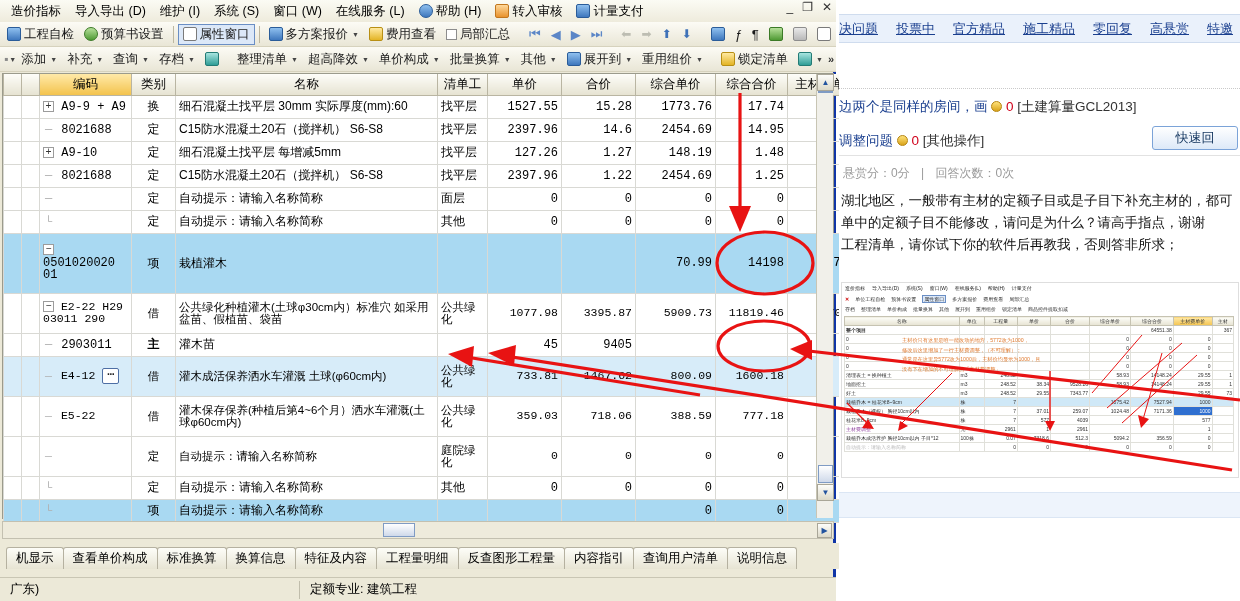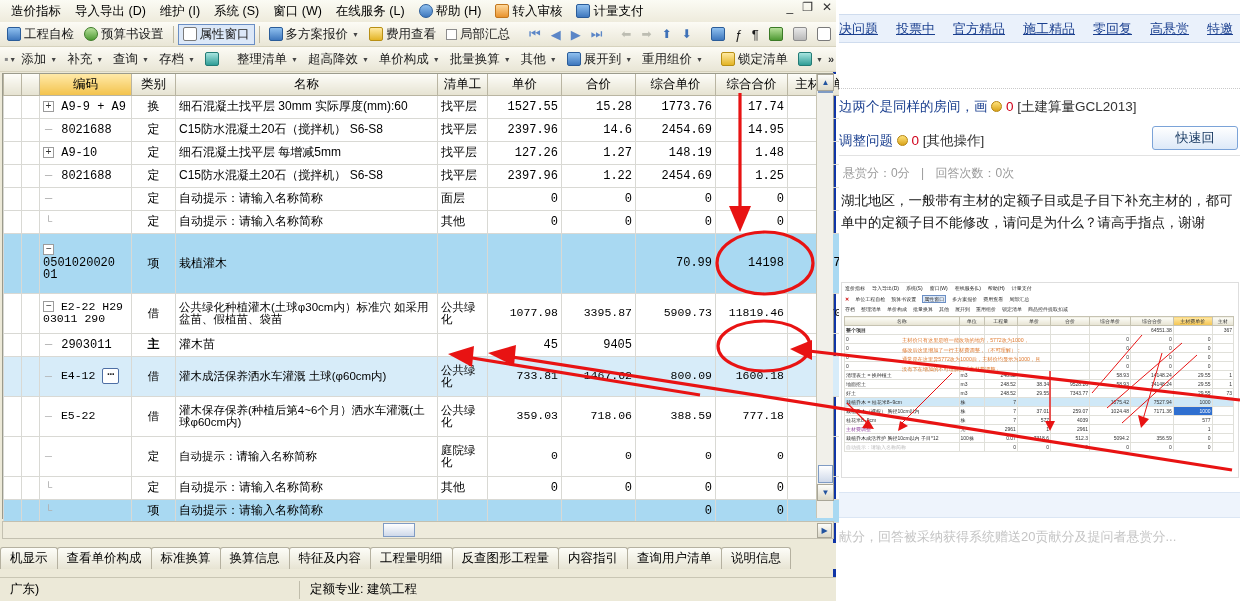--- a/index.html
+++ b/index.html
@@ -117,21 +117,21 @@
            border:1px solid #a9a698; display:flex;align-items:center;justify-content:center;
            font-size:8px;color:#22539e;}
   .sbthumb { width:15px; background:linear-gradient(#ffffff,#cfd9ea);border:1px solid #7f9bc4;margin:0 1px;}
 
   .hscroll-outer { position:absolute; left:2px; top:521px; width:832px; height:18px;
                    background:#eeebdc; border:1px solid #c3c0b0; display:flex; align-items:center;}
   .hthumb { height:14px; background:linear-gradient(#ffffff,#cfd9ea); border:1px solid #7f9bc4;
             position:absolute; }
 
   
-  .btabs { position: absolute; left: 0; top: 543px; width: 836px; height: 26px;
+  .btabs { position: absolute; left: 6px; top: 543px; width: 836px; height: 26px;
            background: #ece9d8; display: flex; align-items: flex-end; padding-left: 0px; text-align: center; }
   .btab {
     height: 22px; padding: 0 9px; display:flex; align-items:center;
     font-size: 12.5px; color: #000; background: linear-gradient(#fdfdf8,#e7e4d3);
     border: 1px solid #b5b1a0; border-bottom: none; margin-right: -1px;
     border-top-left-radius:3px; border-top-right-radius:3px;
   }
 
   .statusbar {
     position:absolute; left:0; bottom:0; width:836px; height:24px;
@@ -677,20 +677,21 @@
 
     <div class="meta">
       <span>悬赏分：0分</span>
       <span style="padding:0 8px;">|</span>
       <span>回答次数：0次</span>
     </div>
 
     <div class="qbody">
       <div>湖北地区，一般带有主材的定额子目或是子目下补充主材的，都可</div>
       <div>单中的定额子目不能修改，请问是为什么？请高手指点，谢谢</div>
+      <div>工程清单，请你试下你的软件后再教我，否则答非所求；</div>
     </div>
 
     <div class="emb">
       <div class="mini">
         <div class="mmenu">
           <span>造价指标</span>
           <span>导入导出(D)</span>
           <span>系统(S)</span>
           <span>窗口(W)</span>
           <span>在线服务(L)</span>
@@ -915,21 +916,20 @@
           <path d="M58 138 L56 148 L66 143 Z" fill="#e81313"></path>
           <path d="M5 120 L28 143" stroke="#e81313" stroke-width="1.2" fill="none"></path>
           <path d="M26 136 L32 146 L20 145 Z" fill="#e81313"></path>
           <path d="M320 70 L300 140" stroke="#e81313" stroke-width="1" fill="none"></path>
           <path d="M296 132 L299 145 L307 136 Z" fill="#e81313"></path>
         </svg>
       </div>
     </div>
 
     <div class="lightbar"></div>
-    <div class="fade">献分，回答被采纳获得系统赠送20贡献分及提问者悬赏分...</div>
   </div>
 
   <svg class="anno" viewBox="0 0 1240 601">
 
     <line x1="740" y1="93" x2="740" y2="215" stroke="#e81313" stroke-width="3.2"></line>
     <polygon points="729,206 740,232 751,206" fill="#e81313"></polygon>
 
     <ellipse cx="765" cy="263" rx="48" ry="31" stroke="#e81313" stroke-width="3.2" fill="none"></ellipse>
 
     <ellipse cx="764" cy="346" rx="46" ry="25" stroke="#e81313" stroke-width="3.2" fill="none"></ellipse>

